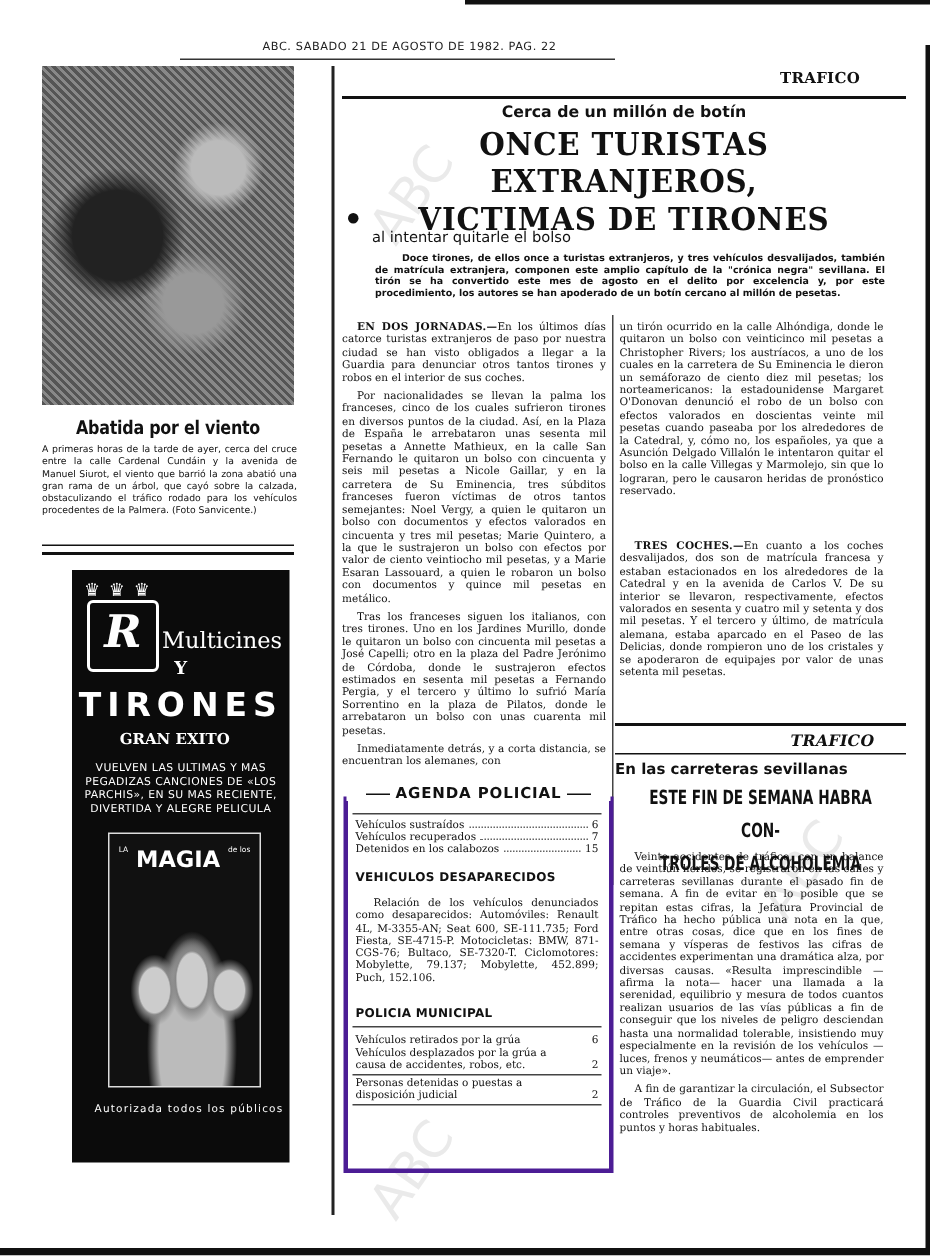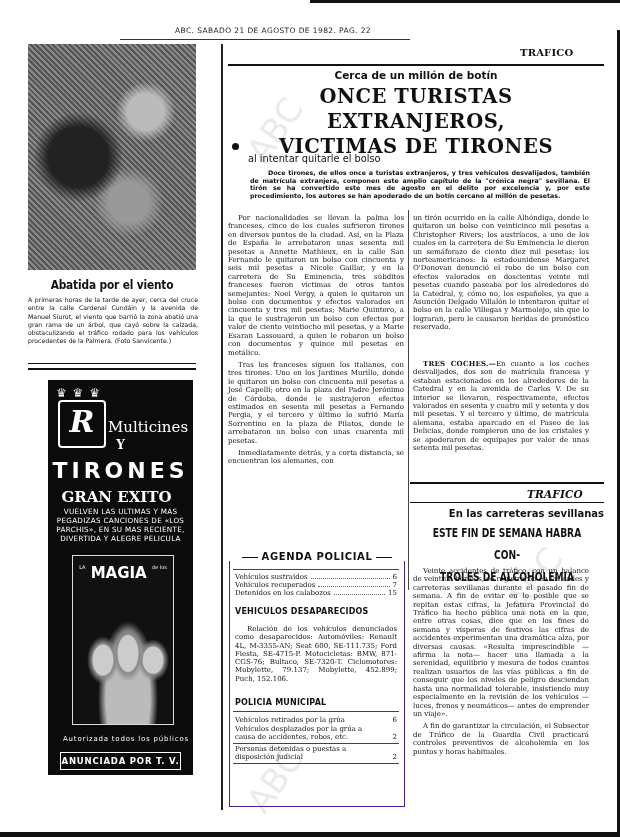--- a/index.html
+++ b/index.html
@@ -48,21 +48,21 @@
   .ad-logo {
     position: absolute; left: 10px; top: 20px; width: 44px; height: 44px; border: 2px solid #fff;
     font-family: "DejaVu Serif", serif; font-weight: bold; font-size: 30px; line-height: 40px; color: #fff;
     background: #0b0b0b; border-radius: 4px; font-style: italic;
   }
   .ad-crown { position: absolute; left: 8px; top: 6px; font-size: 12px; color: #fff; letter-spacing: 1px; }
   .ad-rialto { position: absolute; left: 58px; top: 6px; font-family: "DejaVu Serif", serif; font-size: 27px; line-height: 30px; }
   .ad-multi { position: absolute; left: 60px; top: 38px; font-family: "DejaVu Serif", serif; font-size: 15px; }
   .ad-y { position: absolute; left: 0; width: 145px; top: 58px; font-family: "DejaVu Serif", serif; font-size: 12px; font-weight: bold; }
   .ad-fantasio { position: absolute; left: 0; width: 145px; top: 78px; font-family: "DejaVu Sans", sans-serif; font-weight: bold; font-size: 22px; letter-spacing: 4px; }
-  .ad-gran { position: absolute; left: 0; width: 137px; top: 108px; font-family: "DejaVu Serif", serif; font-weight: bold; font-size: 15px; }
+  .ad-gran { position: absolute; left: 0; width: 137px; top: 108px; font-family: "DejaVu Serif", serif; font-weight: bold; font-size: 10px; }
   .ad-desc { position: absolute; left: 6px; width: 133px; top: 127px; font-family: "DejaVu Sans", sans-serif; font-size: 7.2px; line-height: 9px; letter-spacing: 0.3px; }
   .ad-poster {
     position: absolute; left: 24px; top: 175px; width: 100px; height: 168px; border: 1px solid #ddd;
     background:
       radial-gradient(ellipse at 30% 62%, #ccc 0 10px, #888 11px, transparent 16px),
       radial-gradient(ellipse at 55% 58%, #ccc 0 10px, #888 11px, transparent 16px),
       radial-gradient(ellipse at 80% 62%, #ccc 0 10px, #888 11px, transparent 16px),
       radial-gradient(ellipse at 55% 85%, #bbb 0 22px, transparent 30px),
       #111;
   }
@@ -95,21 +95,21 @@
     position: absolute; font-family: "DejaVu Serif", serif; font-size: 7px; line-height: 8.4px; text-align: justify;
   }
   .body-col p { margin: 0 0 4px 0; text-indent: 10px; }
   .body-col .run { font-weight: bold; letter-spacing: 0.2px; }
   .col-a { left: 228px; top: 214px; width: 176px; }
   .col-b { left: 413px; top: 214px; width: 176px; }
   .col-c { left: 413px; top: 360px; width: 176px; }
 
   
   .agenda {
-    position: absolute; left: 229px; top: 560px; width: 174px; height: 245px; border: 1px solid #4c1d95;
+    position: absolute; left: 229px; top: 531px; width: 174px; height: 245px; border: 3px solid #4c1d95;
     font-family: "DejaVu Serif", serif; font-size: 7px; line-height: 8.3px;
   }
   .agenda-title {
     position: absolute; left: -1px; top: -8px; width: 176px; text-align: center; background: #fff;
     font-family: "DejaVu Sans", sans-serif; font-weight: bold; font-size: 10px; letter-spacing: 0.6px;
   }
   .agenda-title::before, .agenda-title::after { content: ""; display: inline-block; width: 16px; height: 1px; background: #111; vertical-align: middle; margin: 0 4px; }
   .ag-row { position: absolute; left: 5px; width: 162px; display: flex; justify-content: space-between; }
   .ag-row .dots { flex: 1; border-bottom: 1px dotted #666; margin: 0 3px 2px 3px; }
   .ag-head { position: absolute; left: 5px; font-family: "DejaVu Sans", sans-serif; font-weight: bold; font-size: 8px; letter-spacing: 0.2px; }
@@ -117,21 +117,21 @@
   .ag-text p { margin: 0; text-indent: 12px; }
   .ag-item { position: absolute; left: 5px; width: 162px; display: flex; justify-content: space-between; align-items: flex-end; }
   .ag-item .label { width: 148px; }
   .ag-item .val { width: 10px; text-align: right; }
   .ag-sep { position: absolute; left: 3px; width: 166px; height: 1px; background: #444; }
 
   
   .traf-rule1 { position: absolute; left: 410px; top: 482px; width: 194px; height: 2px; background: #111; }
   .trafico-tag { position: absolute; left: 527px; top: 488px; font-family: "DejaVu Serif", serif; font-weight: bold; font-style: italic; font-size: 10.5px; letter-spacing: 0.2px; }
   .traf-rule2 { position: absolute; left: 410px; top: 502px; width: 194px; height: 1px; background: #111; }
-  .traf-kicker { position: absolute; left: 410px; top: 508px; width: 194px; text-align: right; font-family: "DejaVu Sans", sans-serif; font-weight: bold; font-size: 10px; }
+  .traf-kicker { position: absolute; left: 410px; top: 508px; width: 194px; text-align: left; font-family: "DejaVu Sans", sans-serif; font-weight: bold; font-size: 10px; }
   .traf-head {
     position: absolute; left: 410px; top: 522px; width: 194px; text-align: center;
     font-family: "DejaVu Sans Condensed", "DejaVu Sans", sans-serif; font-weight: bold; font-size: 13px; line-height: 22px;
     transform: scaleX(0.78); transform-origin: center;
   }
   .col-d { left: 413px; top: 567px; width: 176px; }
 
   .watermark { position: absolute; font-family: "DejaVu Sans", sans-serif; font-size: 34px; color: #d6d6d6; transform: rotate(-55deg); opacity: 0.5; }
 </style>
 </head>
@@ -165,37 +165,37 @@
   <div class="ad-gran">GRAN EXITO</div>
   <div class="ad-desc">VUELVEN LAS ULTIMAS Y MAS PEGADIZAS CANCIONES DE «LOS PARCHIS», EN SU MAS RECIENTE, DIVERTIDA Y ALEGRE PELICULA</div>
   <div class="ad-poster">
     <div class="ad-magia">
       <span class="ad-magia-small">LA</span>
       <span>MAGIA</span>
       <span class="ad-magia-small">de los</span>
     </div>
   </div>
   <div class="ad-aut">Autorizada todos los públicos</div>
-  <div class="ad-tv">ANUNCIADA POR T. V.</div>
 </div>
 
 <div class="sucesos">TRAFICO</div>
 <div class="main-rule"></div>
 <div class="kicker">Cerca de un millón de botín</div>
 <div class="headline">
   <div>ONCE TURISTAS EXTRANJEROS,</div>
   <div>VICTIMAS DE TIRONES</div>
 </div>
 <div class="subhead">
   <span class="bullet"></span>
   <span class="cont">al intentar quitarle el bolso</span>
 </div>
 <div class="lead">Doce tirones, de ellos once a turistas extranjeros, y tres vehículos desvalijados, también de matrícula extranjera, componen este amplio capítulo de la "crónica negra" sevillana. El tirón se ha convertido este mes de agosto en el delito por excelencia y, por este procedimiento, los autores se han apoderado de un botín cercano al millón de pesetas.</div>
 
 <div class="body-col col-a">
+  <p><span class="run">EN DOS JORNADAS.—</span><span>En los últimos días catorce turistas extranjeros de paso por nuestra ciudad se han visto obligados a llegar a la Guardia para denunciar otros tantos tirones y robos en el interior de sus coches.</span></p>
   <p><span>Por nacionalidades se llevan la palma los franceses, cinco de los cuales sufrieron tirones en diversos puntos de la ciudad. Así, en la Plaza de España le arrebataron unas sesenta mil pesetas a Annette Mathieux, en la calle San Fernando le quitaron un bolso con cincuenta y seis mil pesetas a Nicole Gaillar, y en la carretera de Su Eminencia, tres súbditos franceses fueron víctimas de otros tantos semejantes: Noel Vergy, a quien le quitaron un bolso con documentos y efectos valorados en cincuenta y tres mil pesetas; Marie Quintero, a la que le sustrajeron un bolso con efectos por valor de ciento veintiocho mil pesetas, y a Marie Esaran Lassouard, a quien le robaron un bolso con documentos y quince mil pesetas en metálico.</span></p>
   <p><span>Tras los franceses siguen los italianos, con tres tirones. Uno en los Jardines Murillo, donde le quitaron un bolso con cincuenta mil pesetas a José Capelli; otro en la plaza del Padre Jerónimo de Córdoba, donde le sustrajeron efectos estimados en sesenta mil pesetas a Fernando Pergia, y el tercero y último lo sufrió María Sorrentino en la plaza de Pilatos, donde le arrebataron un bolso con unas cuarenta mil pesetas.</span></p>
   <p><span>Inmediatamente detrás, y a corta distancia, se encuentran los alemanes, con</span></p>
 </div>
 
 <div class="body-col col-b">
   <p style="text-indent:0"><span>un tirón ocurrido en la calle Alhóndiga, donde le quitaron un bolso con veinticinco mil pesetas a Christopher Rivers; los austríacos, a uno de los cuales en la carretera de Su Eminencia le dieron un semáforazo de ciento diez mil pesetas; los norteamericanos: la estadounidense Margaret O'Donovan denunció el robo de un bolso con efectos valorados en doscientas veinte mil pesetas cuando paseaba por los alrededores de la Catedral, y, cómo no, los españoles, ya que a Asunción Delgado Villalón le intentaron quitar el bolso en la calle Villegas y Marmolejo, sin que lo lograran, pero le causaron heridas de pronóstico reservado.</span></p>
 </div>
 
 <div class="body-col col-c">

